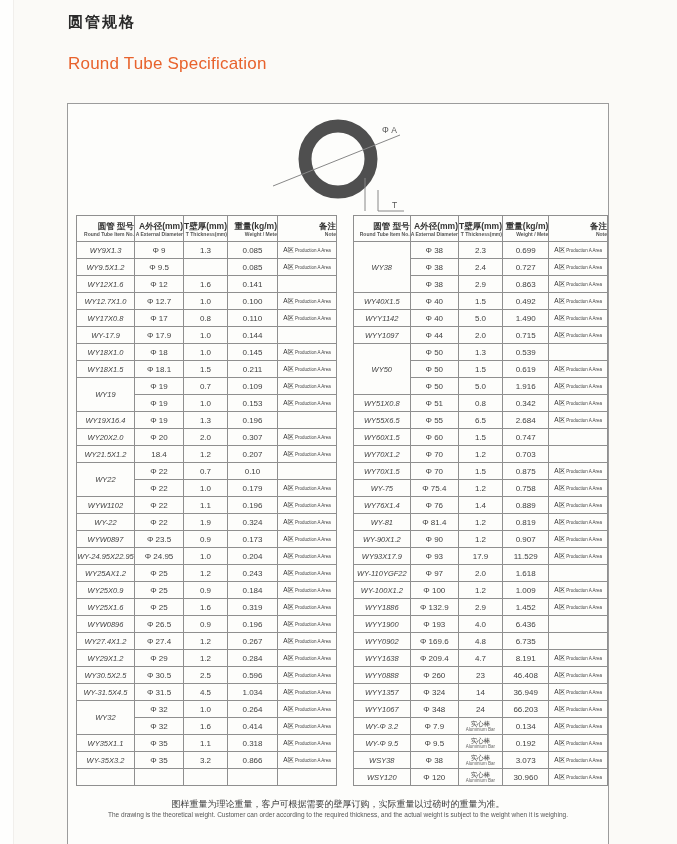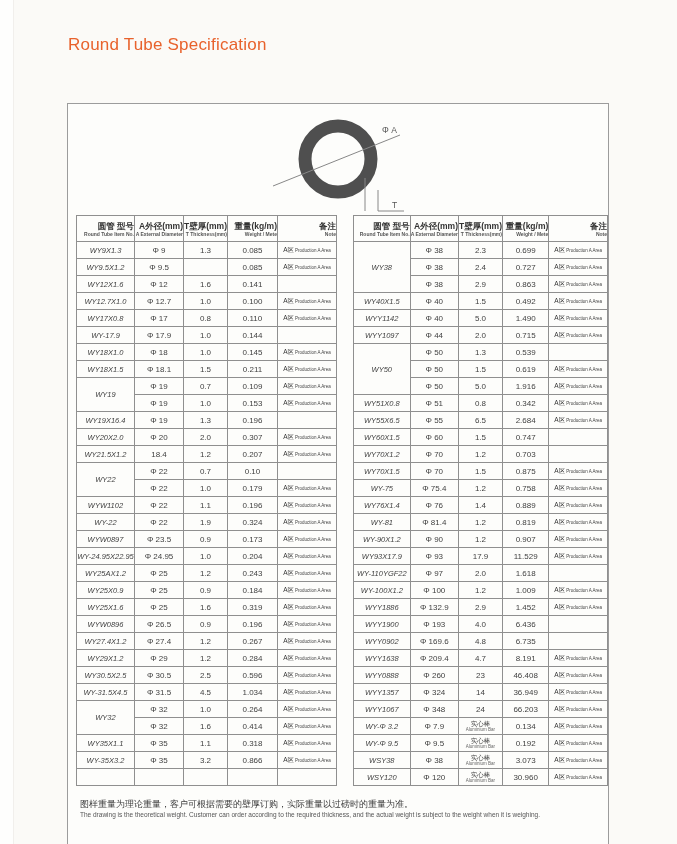--- a/index.html
+++ b/index.html
@@ -35,30 +35,31 @@
   .ntext{font-size:4.5px;color:#444;}
   .bar-zh{font-size:6.5px;line-height:7px;color:#3f3f3f;}
   .bar-en{font-size:4.5px;line-height:5px;color:#666;}
   
   .tbl-left col.w-m{width:58px;}  .tbl-left col.w-d{width:49px;}
   .tbl-left col.w-t{width:41px;}  .tbl-left col.w-w{width:50px;}
   .tbl-left col.w-n{width:59px;}
   .tbl-right col.w-m{width:58px;} .tbl-right col.w-d{width:47px;}
   .tbl-right col.w-t{width:43px;} .tbl-right col.w-w{width:47px;}
   .tbl-right col.w-n{width:61px;}
-  .footer{position:absolute;left:12px;width:540px;top:694px;}
+  .footer{position:absolute;left:0;width:540px;top:694px;text-align:center;}
   .footer-zh{font-size:9px;color:#3c3c3c;line-height:12px;}
   .footer-en{font-size:6.5px;color:#555;line-height:10px;}
 </style>
 </head>
 <body>
 
 <div class="left-strip"></div>
 
 <div class="titles">
+  <div class="title-zh">圆管规格</div>
   <div class="title-en">Round Tube Specification</div>
 </div>
 
 <div class="panel">
 
   <svg class="diagram" viewBox="0 0 540 118" xmlns="http://www.w3.org/2000/svg">
     <circle cx="270" cy="55" r="33" fill="none" stroke="#4f4f4f" stroke-width="13"></circle>
     <line x1="205" y1="82" x2="332" y2="31" stroke="#888" stroke-width="1"></line>
     <text x="314" y="29" font-size="8.5" fill="#555">Φ A</text>
     <line x1="297" y1="74" x2="297" y2="107" stroke="#888" stroke-width="1"></line>

